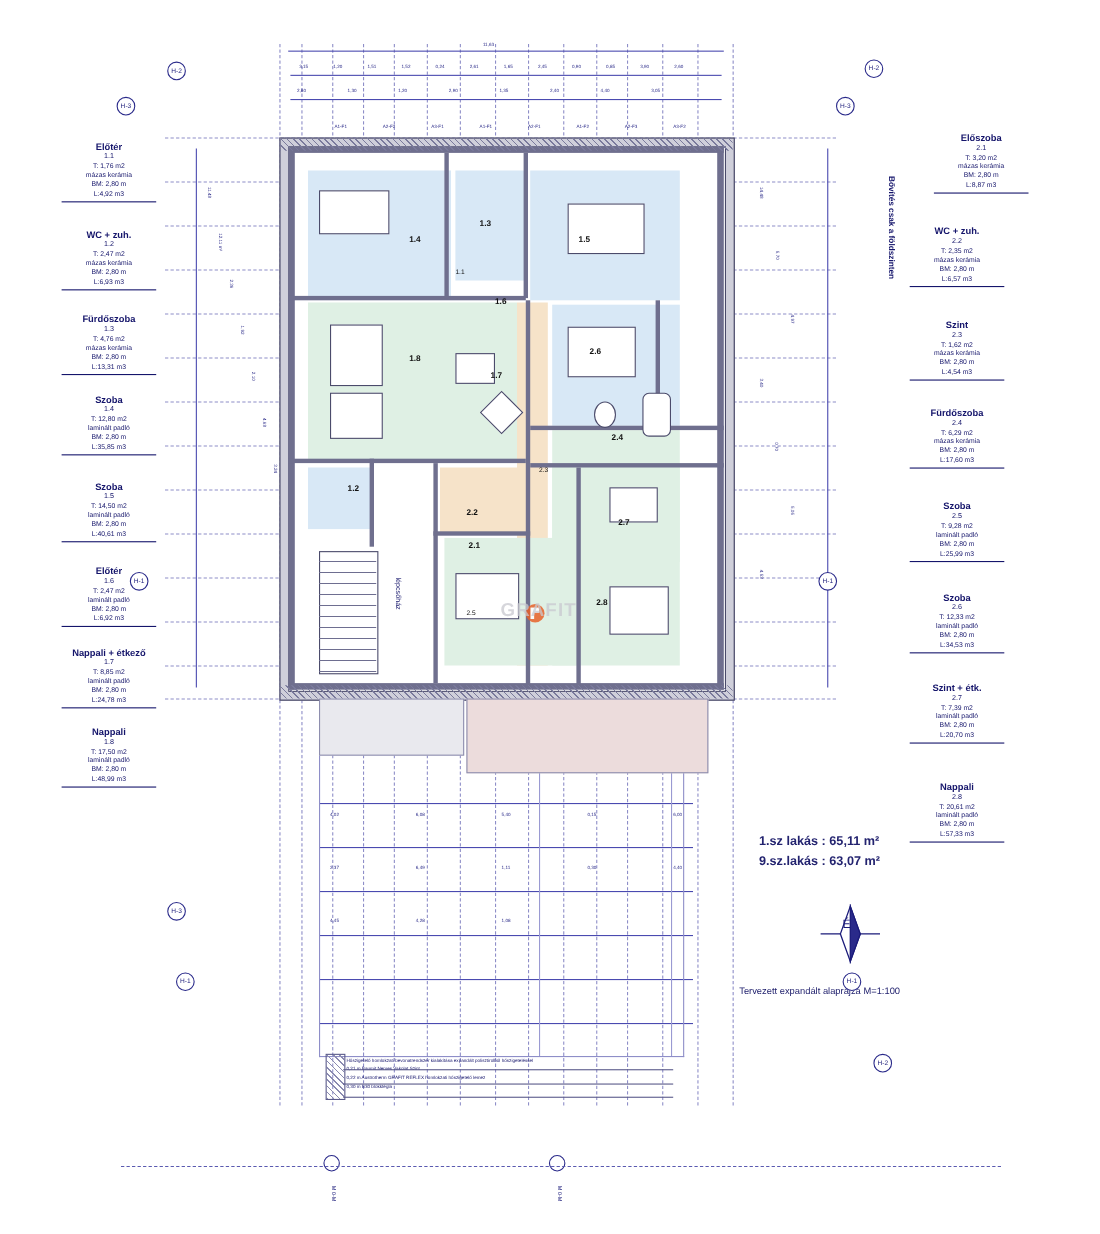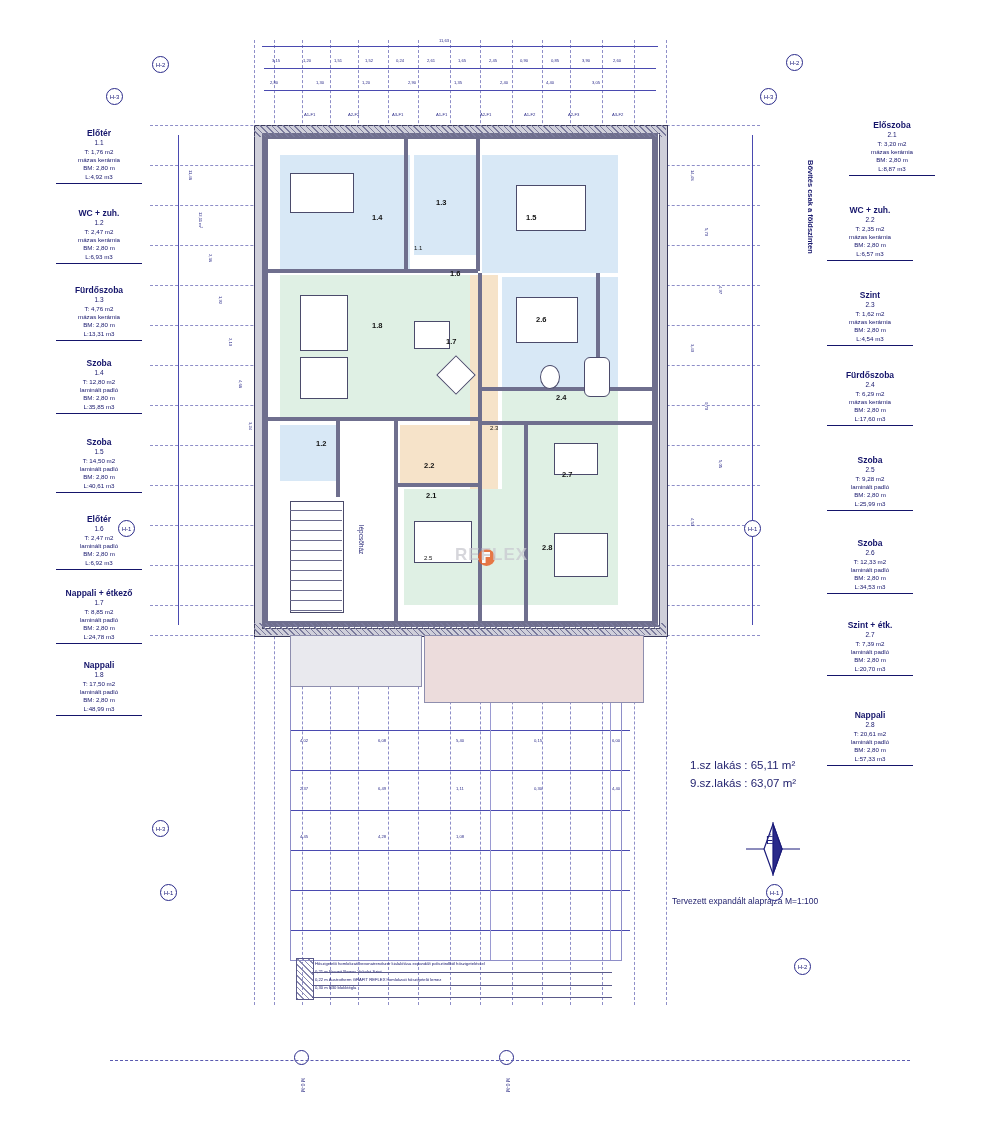--- a/index.html
+++ b/index.html
@@ -32,21 +32,21 @@
 
   
   .bub{position:absolute;width:15px;height:15px;border:1px solid #2a2a8a;border-radius:50%;
        font-size:6px;color:#1b1b7a;display:flex;align-items:center;justify-content:center;
        background:#fff;}
   .bub.small{width:13px;height:13px;font-size:5.5px;}
 
   .dimline{position:absolute;height:0;border-top:1px solid #4a4ab0;}
   .dimlineV{position:absolute;width:0;border-left:1px solid #4a4ab0;}
 
-  .areas{position:absolute;font-size:11.5px;font-weight:normal;color:#23236f;line-height:1.55;}
+  .areas{position:absolute;font-size:11.5px;font-weight:bold;color:#23236f;line-height:1.55;}
   .scaletxt{position:absolute;font-size:8.5px;color:#23236f;}
   .vertnote{position:absolute;font-size:7.5px;font-weight:bold;color:#15156b;
             writing-mode:vertical-rl;text-orientation:mixed;}
   .stairnote{position:absolute;font-size:6.5px;color:#15156b;
              writing-mode:vertical-rl;text-orientation:mixed;}
   .bottomnote{position:absolute;font-size:4.2px;color:#15156b;line-height:1.9;}
 
   .wm{position:absolute;left:455px;top:545px;font-size:17px;font-weight:bold;
       color:#c9c9d0;opacity:.75;letter-spacing:1px;}
   .wmdot{position:absolute;left:478px;top:549px;width:17px;height:17px;border-radius:50%;
@@ -390,21 +390,21 @@
       <div class="roomlbl" style="left: 424px; top: 461px;">2.2</div>
       <div class="roomlbl" style="left: 426px; top: 491px;">2.1</div>
       <div class="roomlbl" style="left: 562px; top: 470px;">2.7</div>
       <div class="roomlbl" style="left: 542px; top: 543px;">2.8</div>
       <div class="roomlbl sm" style="left: 414px; top: 245px;">1.1</div>
       <div class="roomlbl sm" style="left: 490px; top: 425px;">2.3</div>
       <div class="roomlbl sm" style="left: 424px; top: 555px;">2.5</div>
     </div>
 
   <div class="wmdot"></div>
-  <div class="wm">REFLEX</div>
+  <div class="wm">GRAFIT</div>
 
   <div class="vertnote" style="left:806px;top:160px;height:150px;">
     <span>Bővítés
 csak a földszinten</span>
   </div>
 
   <div class="stairnote" style="left:358px;top:525px;height:70px;">lépcsőház</div>
 
   <div class="areas" style="left:690px;top:757px;">
     <div>1.sz lakás : 65,11 m²</div>

